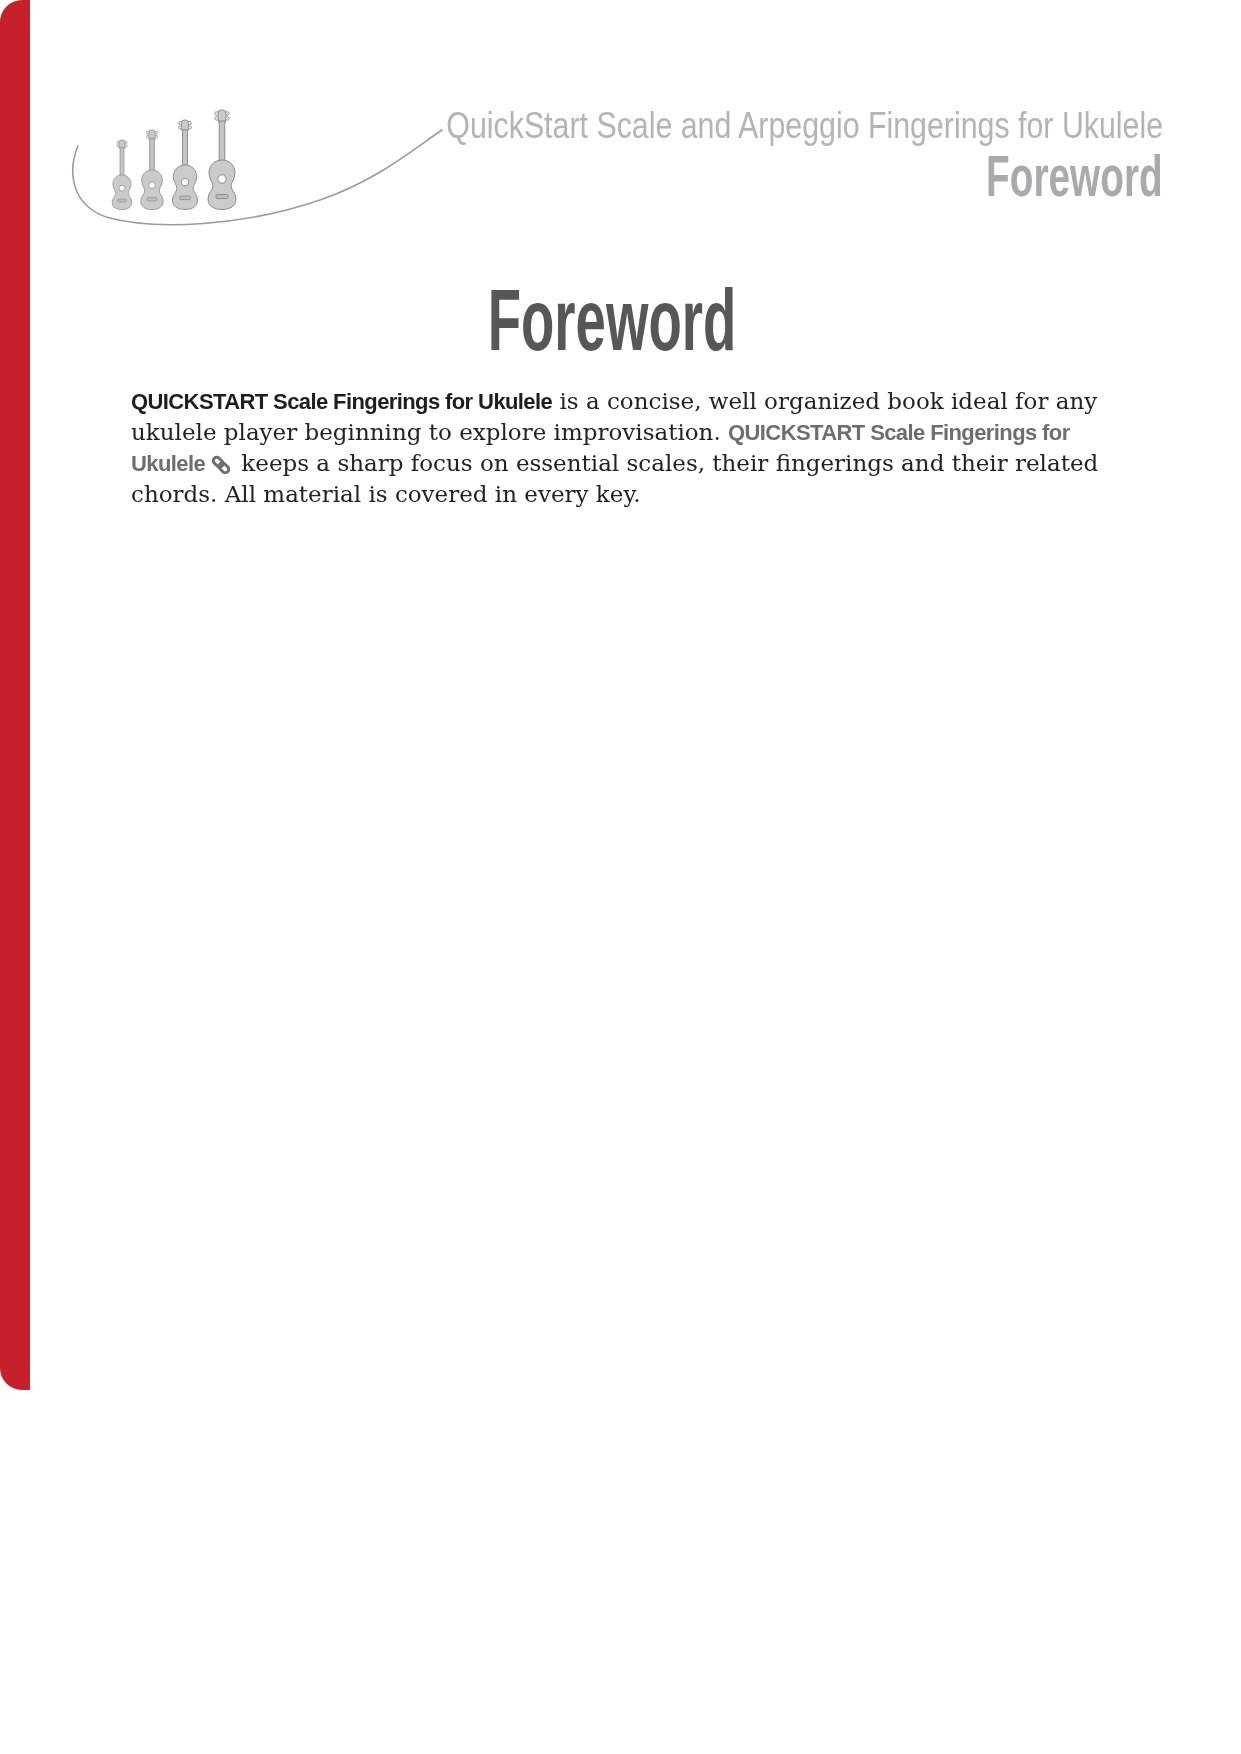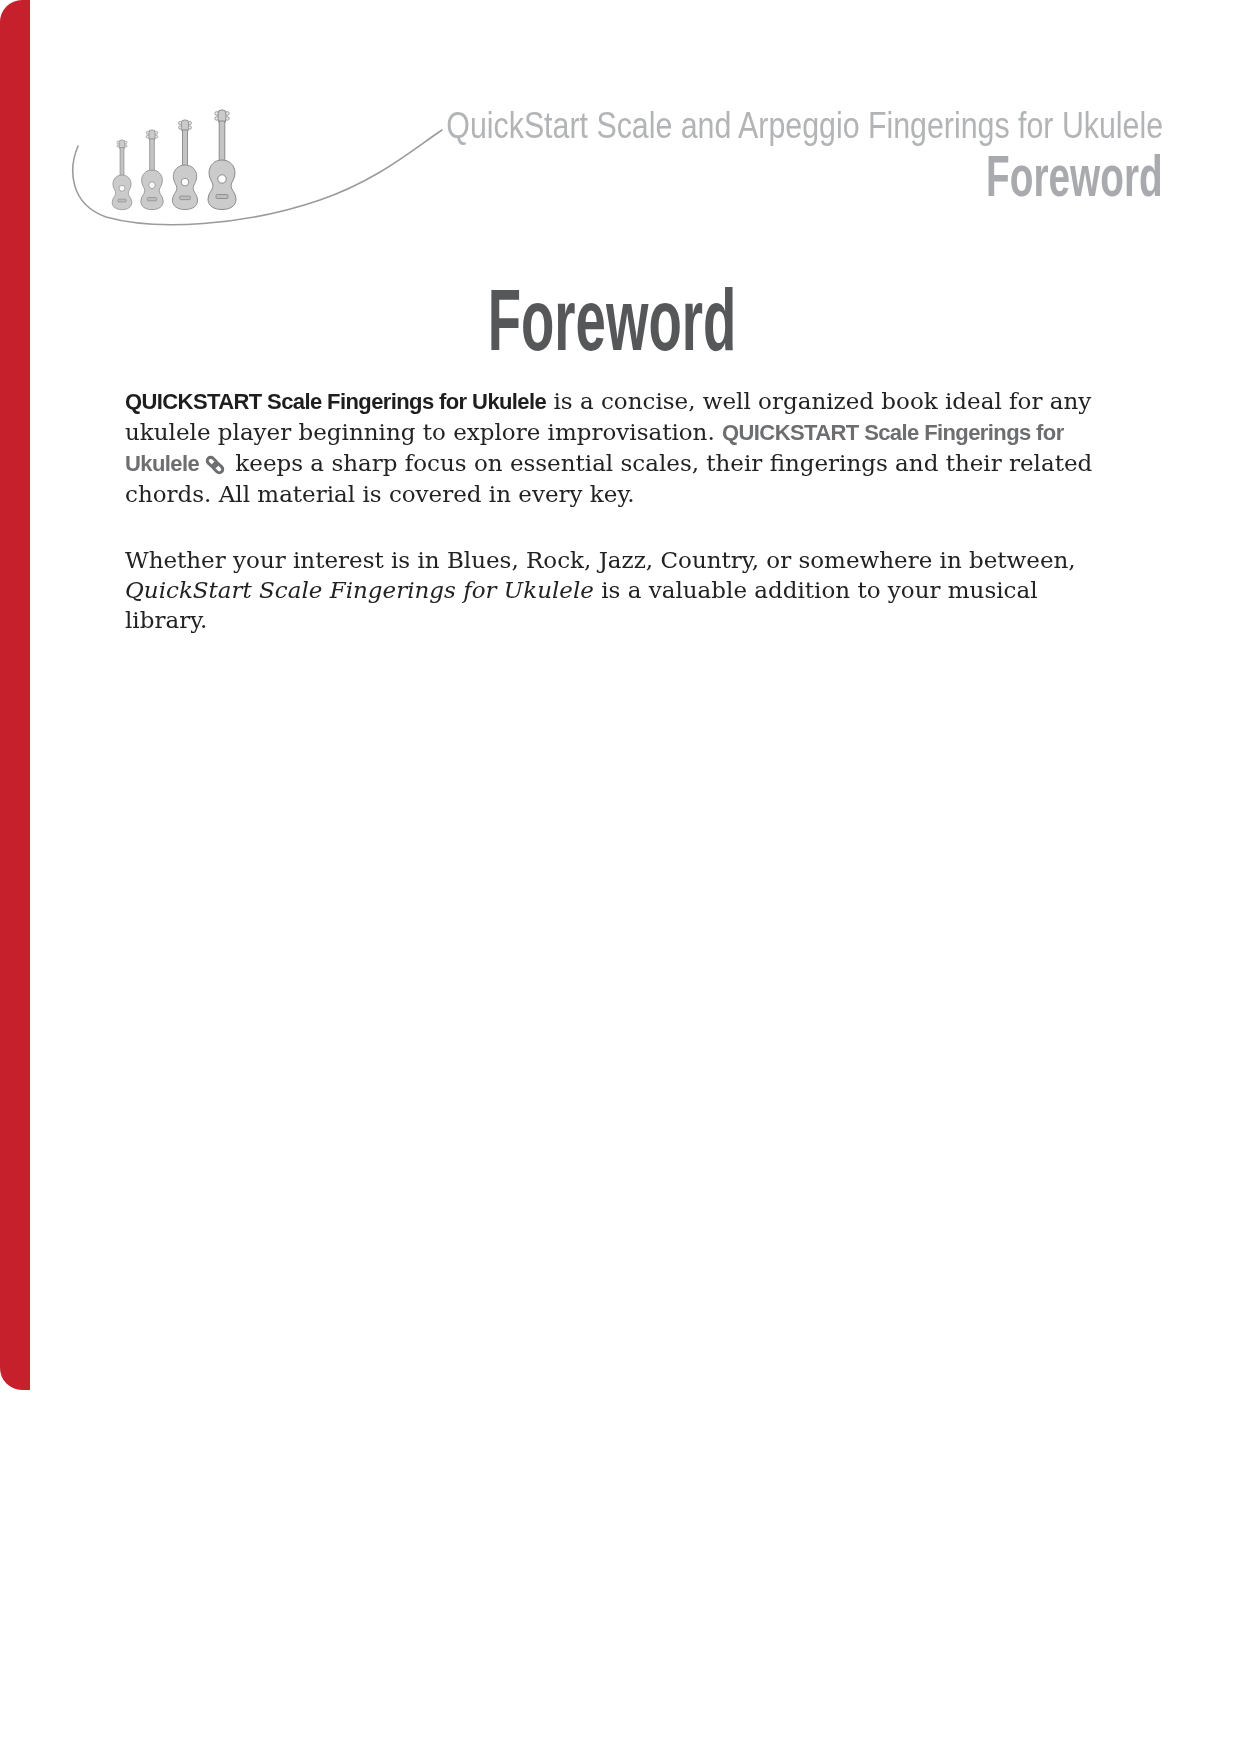--- a/index.html
+++ b/index.html
@@ -16,21 +16,21 @@
   .header-section{display:inline-block;font-size:57px;line-height:52px;font-weight:700;color:#a8aaad;
               white-space:nowrap;transform:scaleX(.68);transform-origin:100% 50%;margin-top:4px;}
 
   
   .page-title{position:absolute;left:117px;width:990px;top:276px;margin:0;text-align:center;
               font-size:88px;line-height:88px;font-weight:700;color:#565759;
               transform:scaleX(.62);transform-origin:50% 50%;white-space:nowrap;}
   .content{position:absolute;left:117px;top:386px;width:992px;
            font-family:"DejaVu Serif","Liberation Serif",serif;
            font-size:23px;line-height:30px;color:#232122;}
-  .content p{margin:0 0 36px 8px;}
+  .content p{margin:0 0 36px 14px;}
   .bc{font-family:"Liberation Sans",sans-serif;font-weight:700;font-size:22px;letter-spacing:-.6px;}
   .bc.dark{color:#1f1e1f;}
   .bc.link{color:#6d6e70;text-decoration:none;cursor:pointer;}
   .italic{font-style:italic;}
   .link-icon{display:inline-block;vertical-align:-4px;margin:0 3px 0 6px;cursor:pointer;}
 
   
   .footer-art{position:absolute;left:60px;top:1645px;overflow:visible;}
   .folio{position:absolute;top:1654px;right:76px;font-weight:700;font-size:30px;color:#87898c;
          font-family:"Liberation Sans",sans-serif;}
@@ -74,21 +74,20 @@
 
   <h1 class="page-title">Foreword</h1>
 
   <div class="content">
     <p><span class="bc dark">QUICKSTART Scale Fingerings for Ukulele</span><span> is a concise, well organized book ideal for any ukulele player beginning to explore improvisation. </span><span class="bc link">QUICKSTART Scale Fingerings for Ukulele</span><svg class="link-icon" width="20" height="20" viewBox="0 0 20 20">
           <g transform="rotate(45 10 10)" fill="none" stroke="#6d6e70" stroke-width="3">
             <rect x="0.5" y="6.6" width="11" height="6.8" rx="3.4"></rect>
             <rect x="8.5" y="6.6" width="11" height="6.8" rx="3.4"></rect>
           </g>
         </svg><span> keeps a sharp focus on essential scales, their fingerings and their related chords. All material is covered in every key.</span></p>
-    <p><span>Whether your interest is in Blues, Rock, Jazz, Country, or somewhere in between, </span><span class="italic">QuickStart Scale Fingerings for Ukulele</span><span> is a valuable addition to your musical library.</span></p>
   </div>
 
   <svg class="footer-art" width="1120" height="60" viewBox="0 0 1120 60">
     <circle cx="25" cy="14" r="5" fill="#a7a7a7"></circle>
     <circle cx="41" cy="14" r="5" fill="#a7a7a7"></circle>
     <circle cx="57" cy="14" r="5" fill="#a7a7a7"></circle>
     <circle cx="73" cy="14" r="5" fill="#a7a7a7"></circle>
     <path d="M12,52 C8,38 10,26 16,22 C24,17 32,22 40,28 C48,34 56,37 63,33 C69,29 72,22 79,20 C86,18 92,22 97,29 C101,35 107,41 118,41 L1105,41" fill="none" stroke="#8a8a8a" stroke-width="3.5" stroke-linecap="round" stroke-linejoin="round"></path>
   </svg>
 

